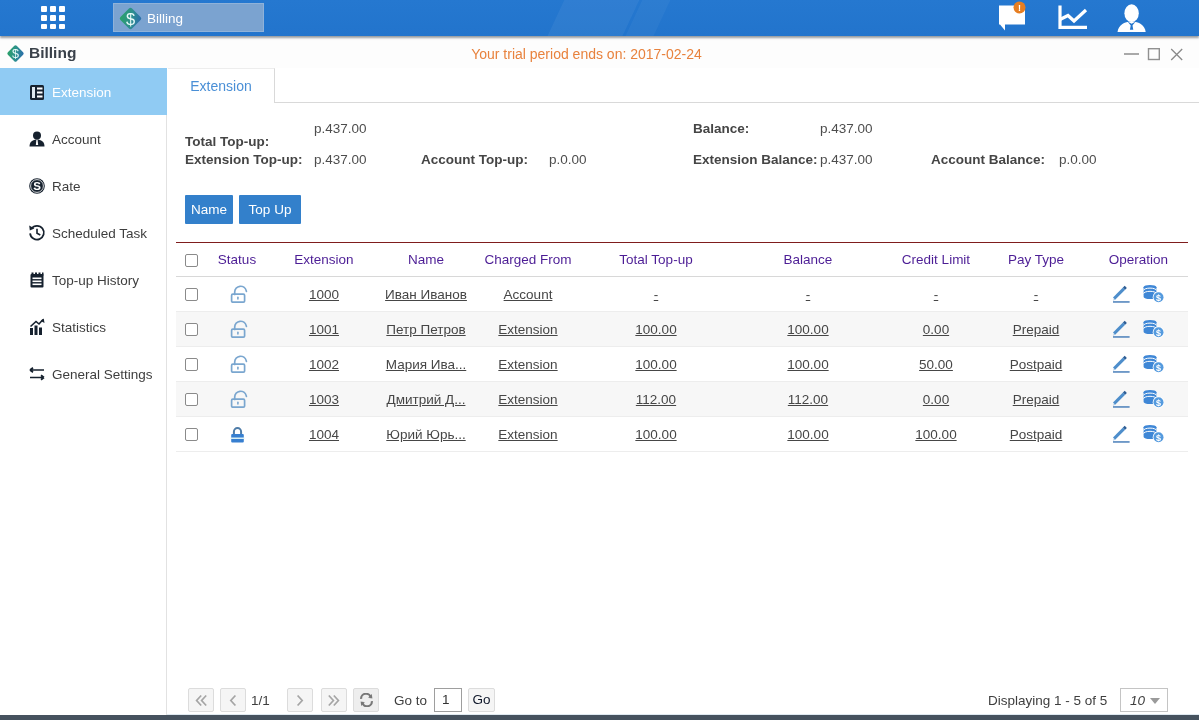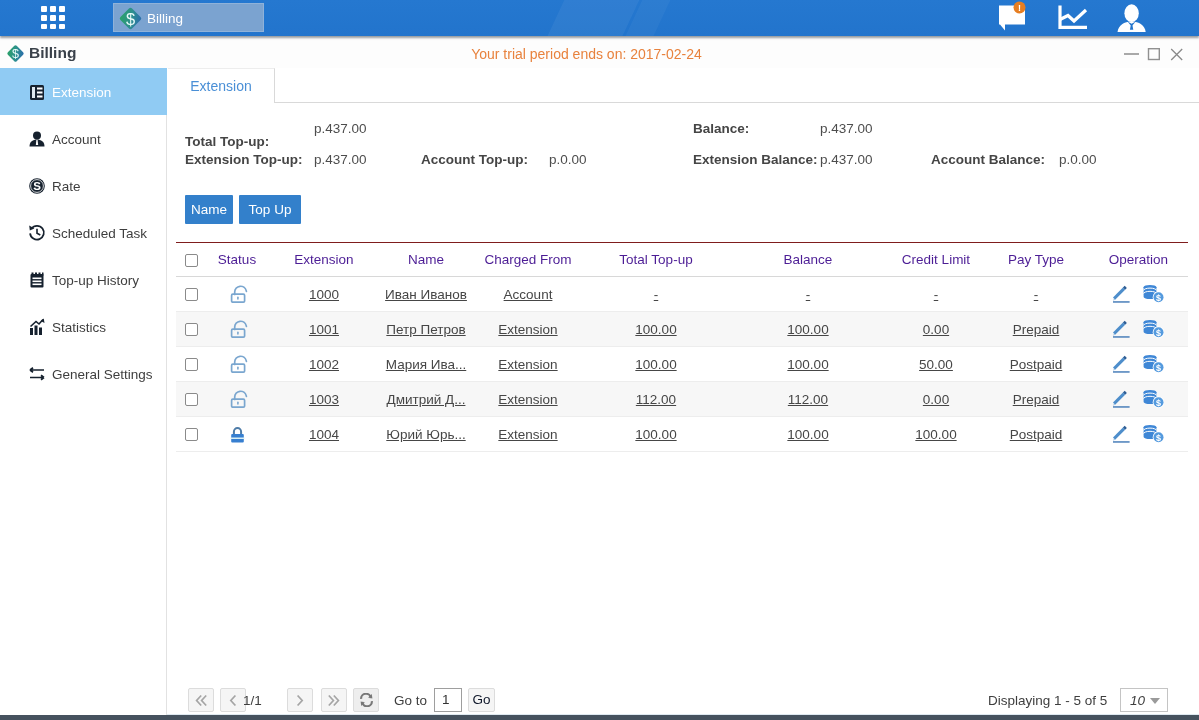--- a/index.html
+++ b/index.html
@@ -419,21 +419,21 @@
       </table>
   </div>
 
   <div id="pager">
     <div class="pbtn" style="left:20px"><svg width="16" height="13" viewBox="0 0 16 13" style="margin-top:5px">
           <path d="M8.2 1.5 L3.6 6.5 L8.2 11.5 M13.2 1.5 L8.6 6.5 L13.2 11.5" stroke="#a5a5a5" stroke-width="1.7" fill="none"></path>
         </svg></div>
     <div class="pbtn" style="left:52px"><svg width="12" height="13" viewBox="0 0 12 13" style="margin-top:5px">
           <path d="M8.4 1.5 L3.8 6.5 L8.4 11.5" stroke="#a5a5a5" stroke-width="1.7" fill="none"></path>
         </svg></div>
-    <div class="ptext" style="left:75px;top:5px">1/1</div>
+    <div class="ptext" style="left:83px;top:5px">1/1</div>
     <div class="pbtn" style="left:119px"><svg width="12" height="13" viewBox="0 0 12 13" style="margin-top:5px">
           <path d="M3.6 1.5 L8.2 6.5 L3.6 11.5" stroke="#a5a5a5" stroke-width="1.7" fill="none"></path>
         </svg></div>
     <div class="pbtn" style="left:153px"><svg width="16" height="13" viewBox="0 0 16 13" style="margin-top:5px">
           <path d="M2.8 1.5 L7.4 6.5 L2.8 11.5 M7.8 1.5 L12.4 6.5 L7.8 11.5" stroke="#a5a5a5" stroke-width="1.7" fill="none"></path>
         </svg></div>
     <div class="pbtn" style="left:185px;background:#eee">
       <svg width="15" height="14" viewBox="0 0 14 13" style="margin-top:4px">
         <path d="M2 5.5 A4.5 4.5 0 0 1 11 4.8" stroke="#777" stroke-width="2" fill="none"></path>
         <path d="M12 7.5 A4.5 4.5 0 0 1 3 8.2" stroke="#777" stroke-width="2" fill="none"></path>

